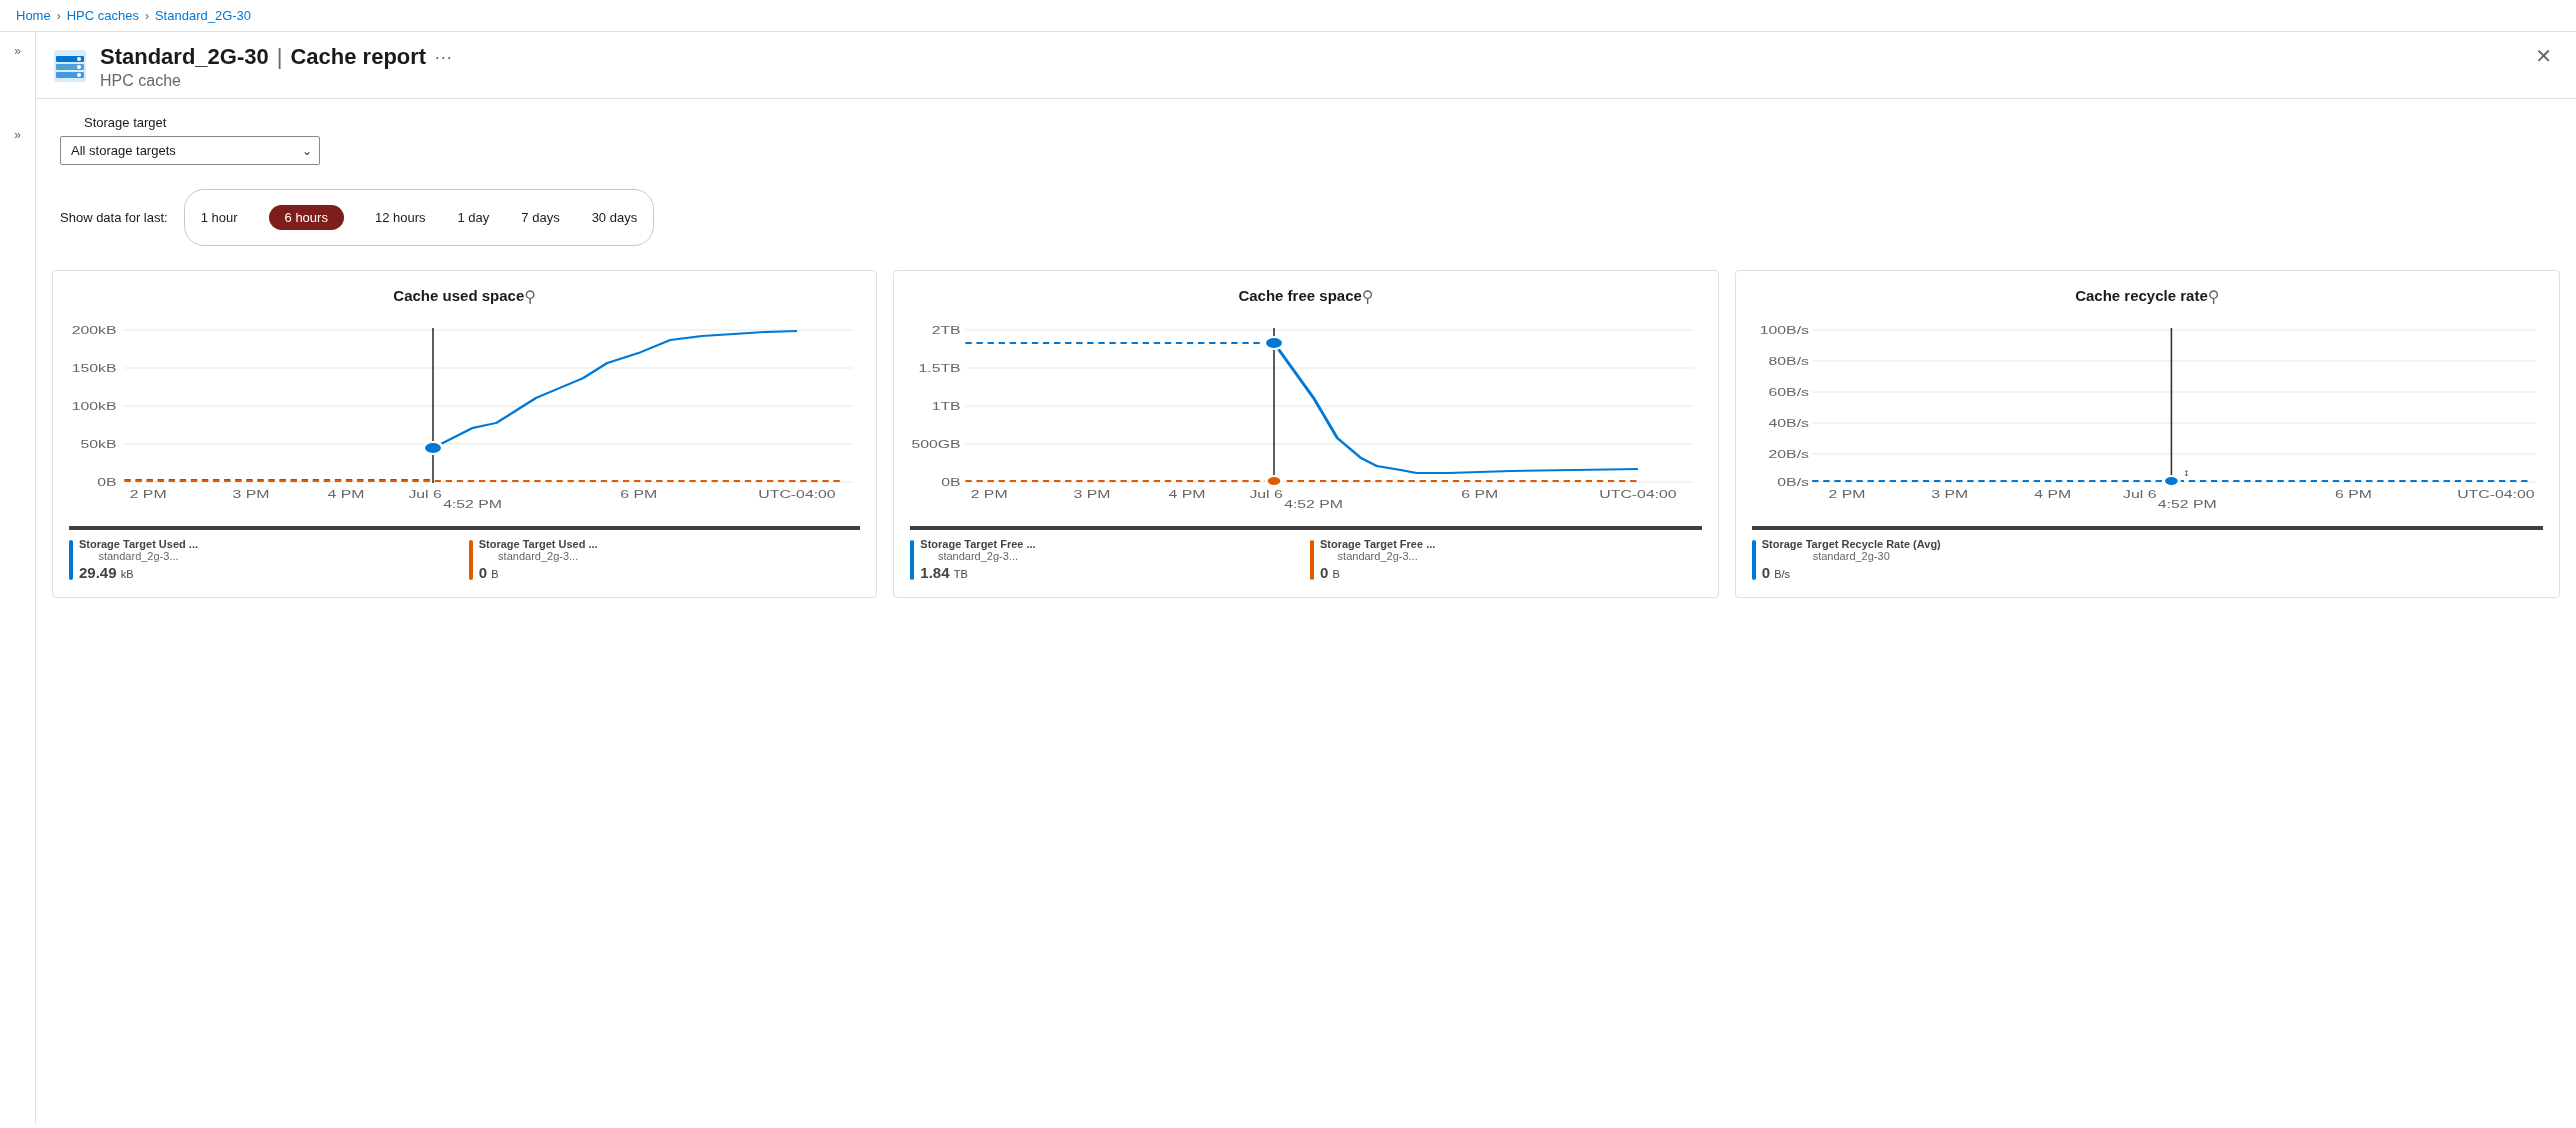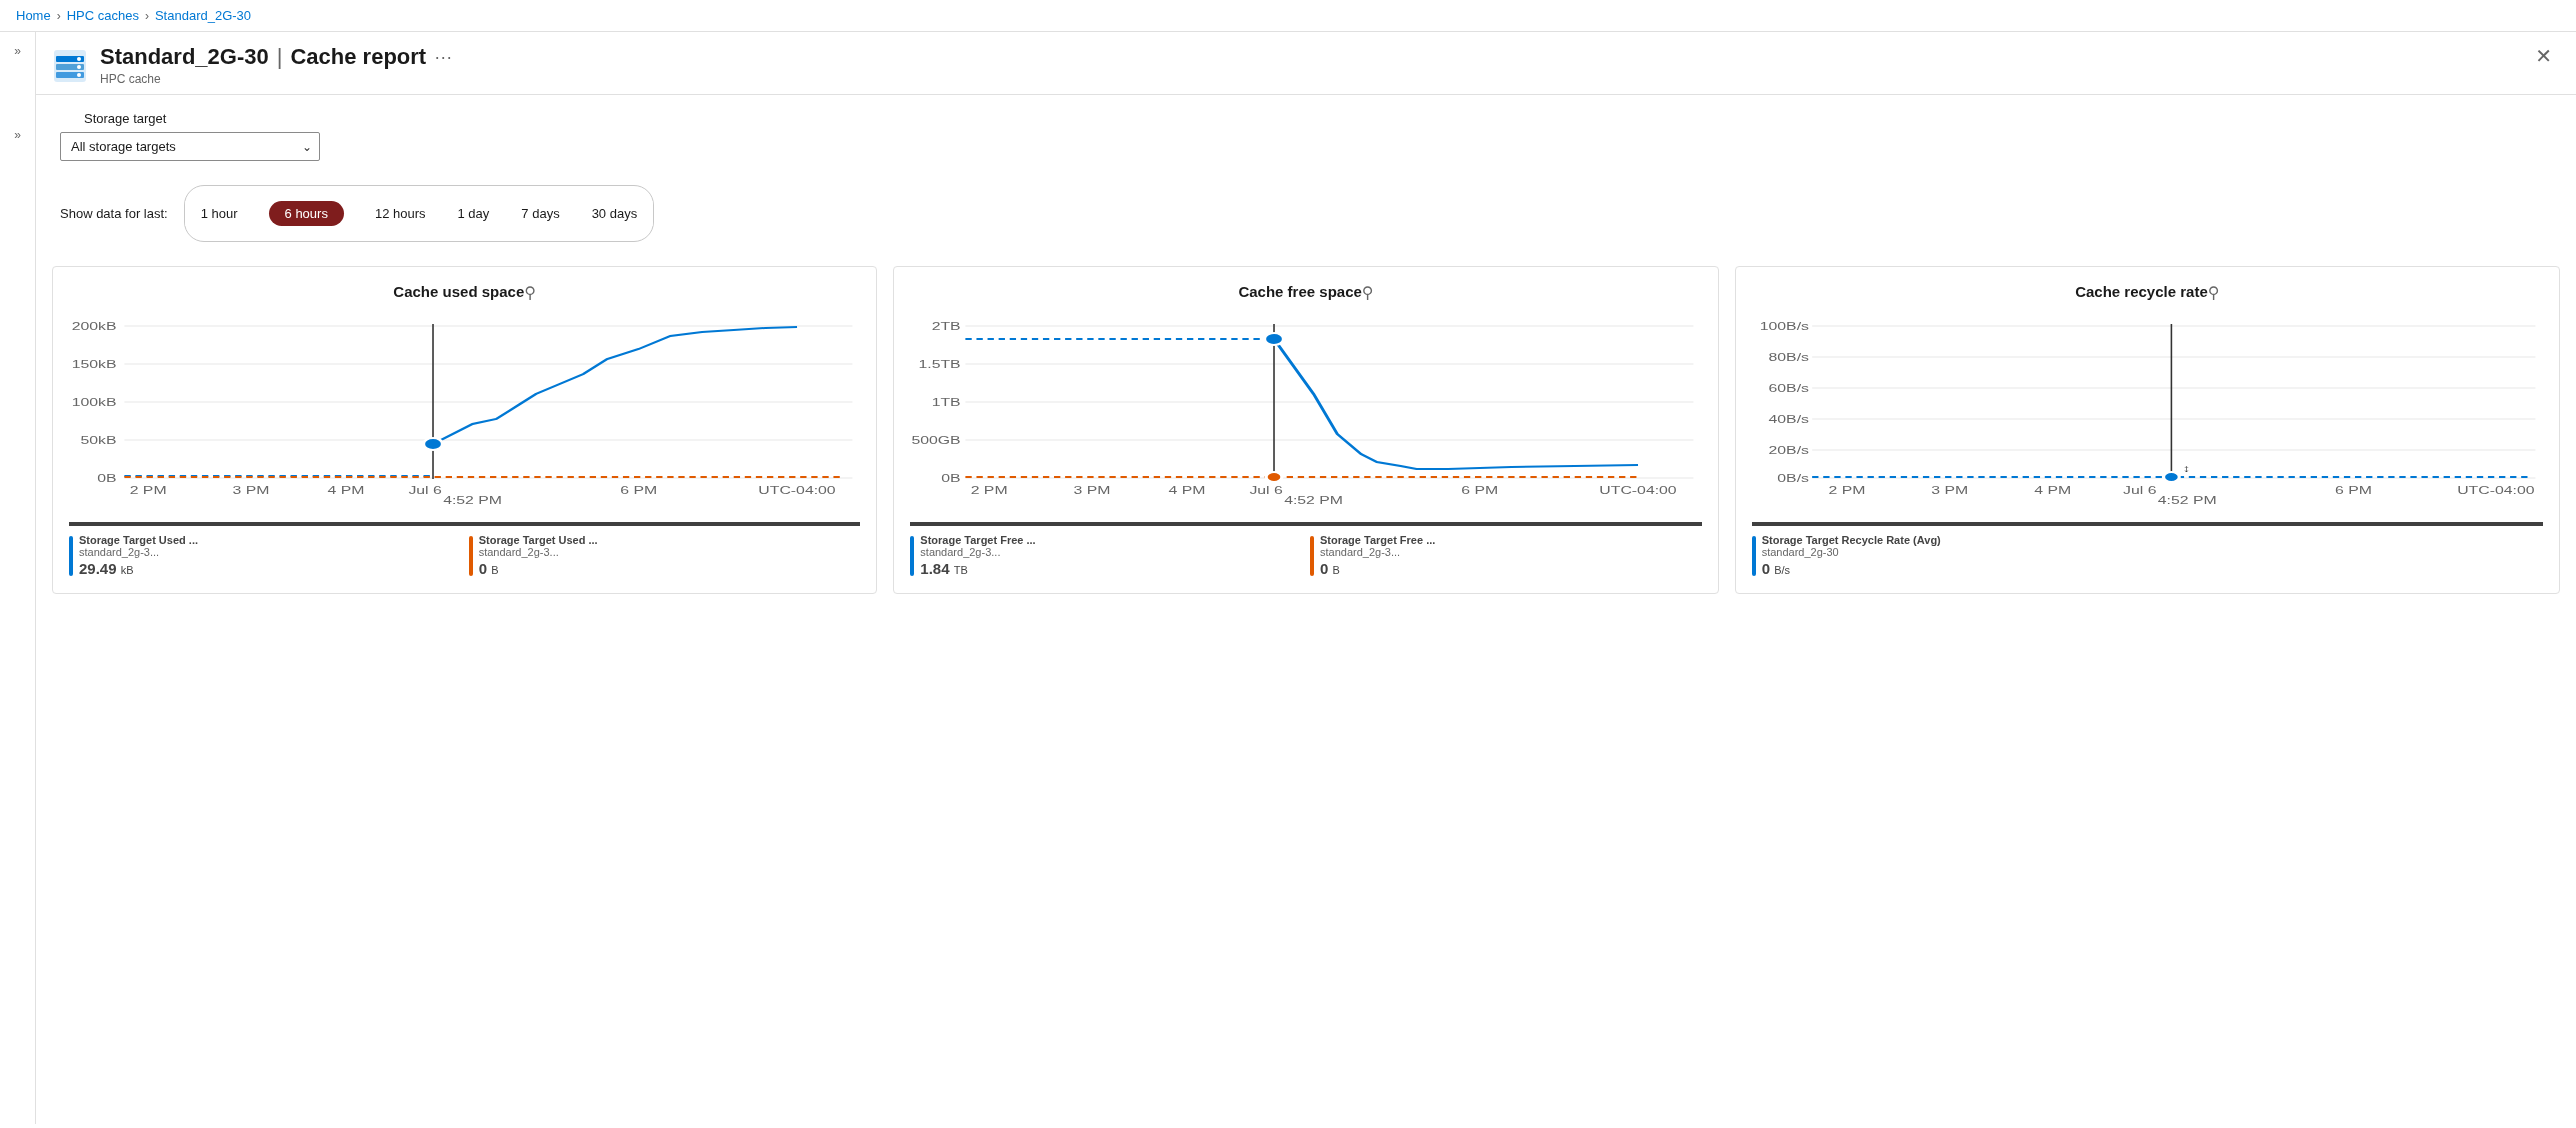--- a/index.html
+++ b/index.html
@@ -14,21 +14,21 @@
     
     .sidebar-toggle { width: 36px; padding: 12px 0; display: flex; flex-direction: column; align-items: center; border-right: 1px solid #e0e0e0; }
     .chevron-icon { font-size: 12px; color: #666; cursor: pointer; }
 
     .content { flex: 1; padding: 0; overflow-y: auto; position: relative; }
     
     .page-header { display: flex; align-items: flex-start; padding: 12px 24px 8px 16px; border-bottom: 1px solid #e0e0e0; }
     .page-icon { width: 36px; height: 36px; margin-right: 12px; flex-shrink: 0; margin-top: 4px; }
     .page-title-area { flex: 1; }
     .page-title { font-size: 22px; font-weight: 600; color: #1a1a1a; }
-    .page-subtitle { font-size: 12px; color: #666; margin-top: 2px; }
+    .page-subtitle { font-size: 16px; color: #666; margin-top: 2px; }
     .header-actions { display: flex; align-items: center; gap: 12px; }
     .more-btn { font-size: 18px; color: #666; cursor: pointer; background: none; border: none; }
     .close-btn { font-size: 18px; color: #666; cursor: pointer; background: none; border: none; }
 
     .filter-section { padding: 16px 24px; }
     .filter-label { font-size: 13px; color: #1a1a1a; margin-bottom: 6px; margin-left: 24px; }
     .dropdown-container { position: relative; display: inline-block; }
     .dropdown-btn { width: 260px; padding: 6px 32px 6px 10px; border: 1px solid #8a8a8a; border-radius: 2px; background: #fff; font-size: 13px; cursor: pointer; text-align: left; color: #1a1a1a; }
     .dropdown-arrow { position: absolute; right: 8px; top: 50%; transform: translateY(-50%); font-size: 12px; pointer-events: none; color: #333; }
 
@@ -46,21 +46,21 @@
     .pin-icon { font-size: 16px; color: #666; cursor: pointer; }
     
     .chart-area { position: relative; height: 200px; margin-bottom: 8px; }
     .chart-svg { width: 100%; height: 100%; }
     
     .chart-legend { display: flex; flex-wrap: wrap; gap: 8px; margin-top: 8px; padding-top: 8px; border-top: 4px solid #404040; }
     .legend-item { display: flex; align-items: flex-start; gap: 6px; flex: 1; min-width: 120px; }
     .legend-color-bar { width: 4px; height: 40px; flex-shrink: 0; margin-top: 2px; border-radius: 2px; }
     .legend-text { font-size: 11px; color: #444; }
     .legend-name { font-weight: 600; display: block; }
-    .legend-sub { color: #666; display: block; }
+    .legend-sub { color: #666; display: block; text-align: center; }
     .legend-value { font-size: 15px; font-weight: 700; display: block; margin-top: 2px; }
     .legend-unit { font-size: 11px; font-weight: 400; }
 
     .close-x { font-size: 20px; }
   </style>
 </head>
 <body>
 
 <div class="top-bar">
   <div class="breadcrumb">

